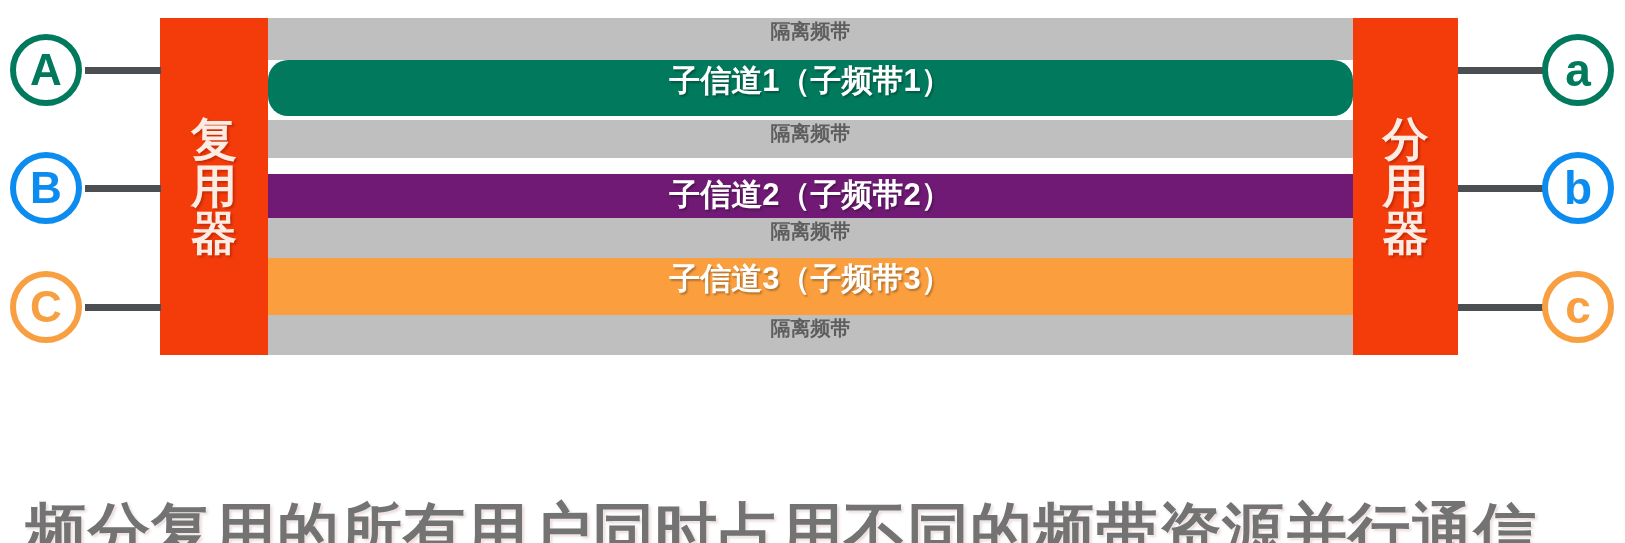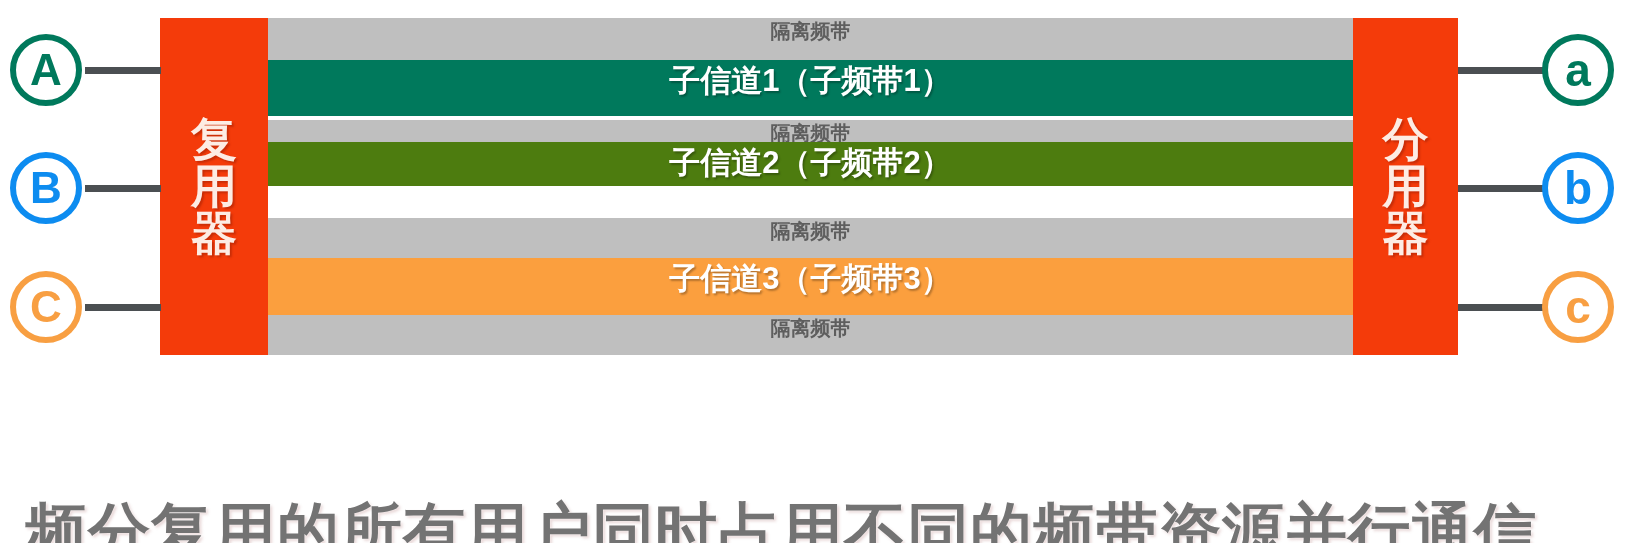--- a/index.html
+++ b/index.html
@@ -120,27 +120,27 @@
   <div id="mux-left" class="muxbox">
     <span class="ch">复</span>
     <span class="ch">用</span>
     <span class="ch">器</span>
   </div>
 
   <div id="bandstack">
     <div class="band band-guard" style="top:0px;height:42px;">
       <span>隔离频带</span>
     </div>
-    <div class="band band-chan" style="top:42px;height:56px;background:#00795c;">
+    <div class="band band-chan" style="top:42px;height:56px;background:#00795c;border-radius:20px;">
       <span>子信道1（子频带1）</span>
     </div>
     <div class="band band-guard" style="top:102px;height:38px;">
       <span>隔离频带</span>
     </div>
-    <div class="band band-chan" style="top:124px;height:44px;background:#4d7c0f;">
+    <div class="band band-chan" style="top:156px;height:44px;background:#701a75;">
       <span>子信道2（子频带2）</span>
     </div>
     <div class="band band-guard" style="top:200px;height:40px;">
       <span>隔离频带</span>
     </div>
     <div class="band band-chan" style="top:240px;height:57px;background:#fb9f3e;">
       <span>子信道3（子频带3）</span>
     </div>
     <div class="band band-guard" style="top:297px;height:40px;">
       <span>隔离频带</span>

